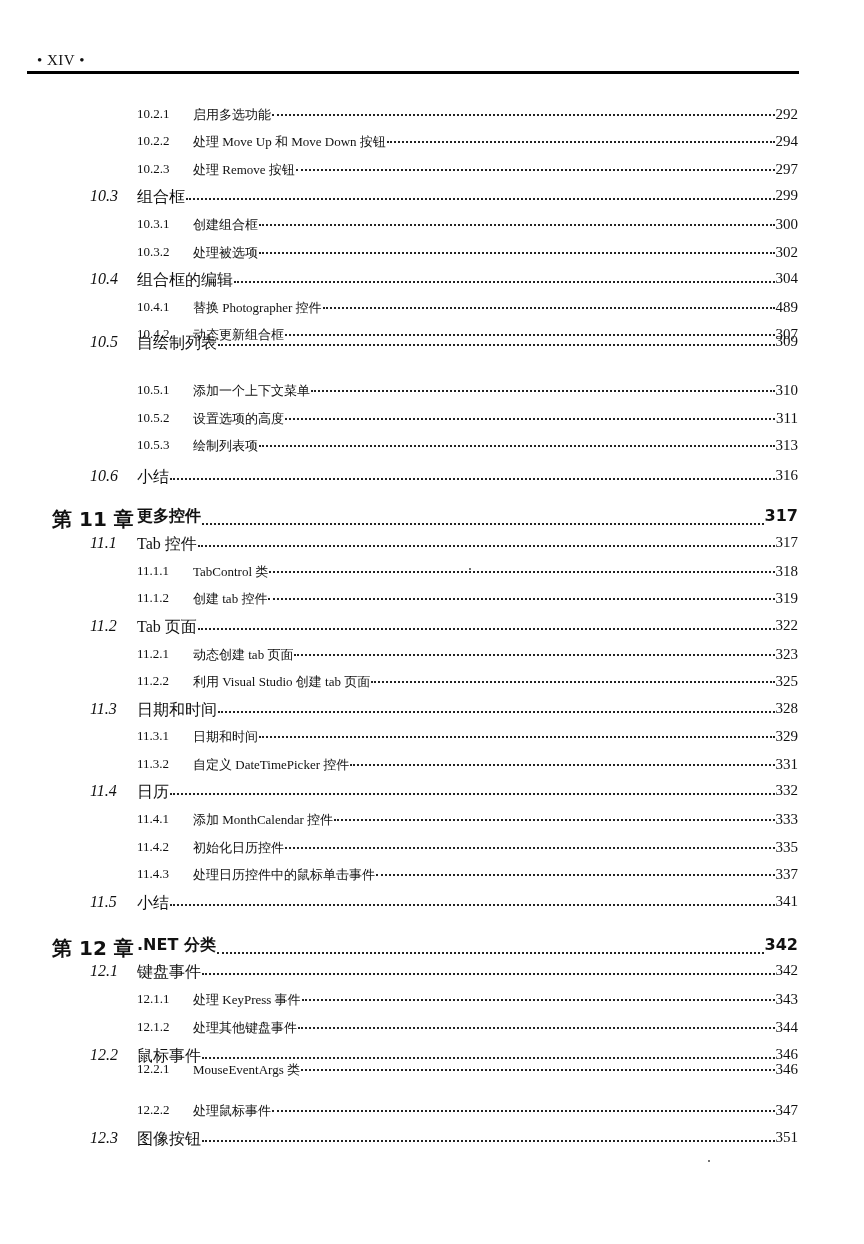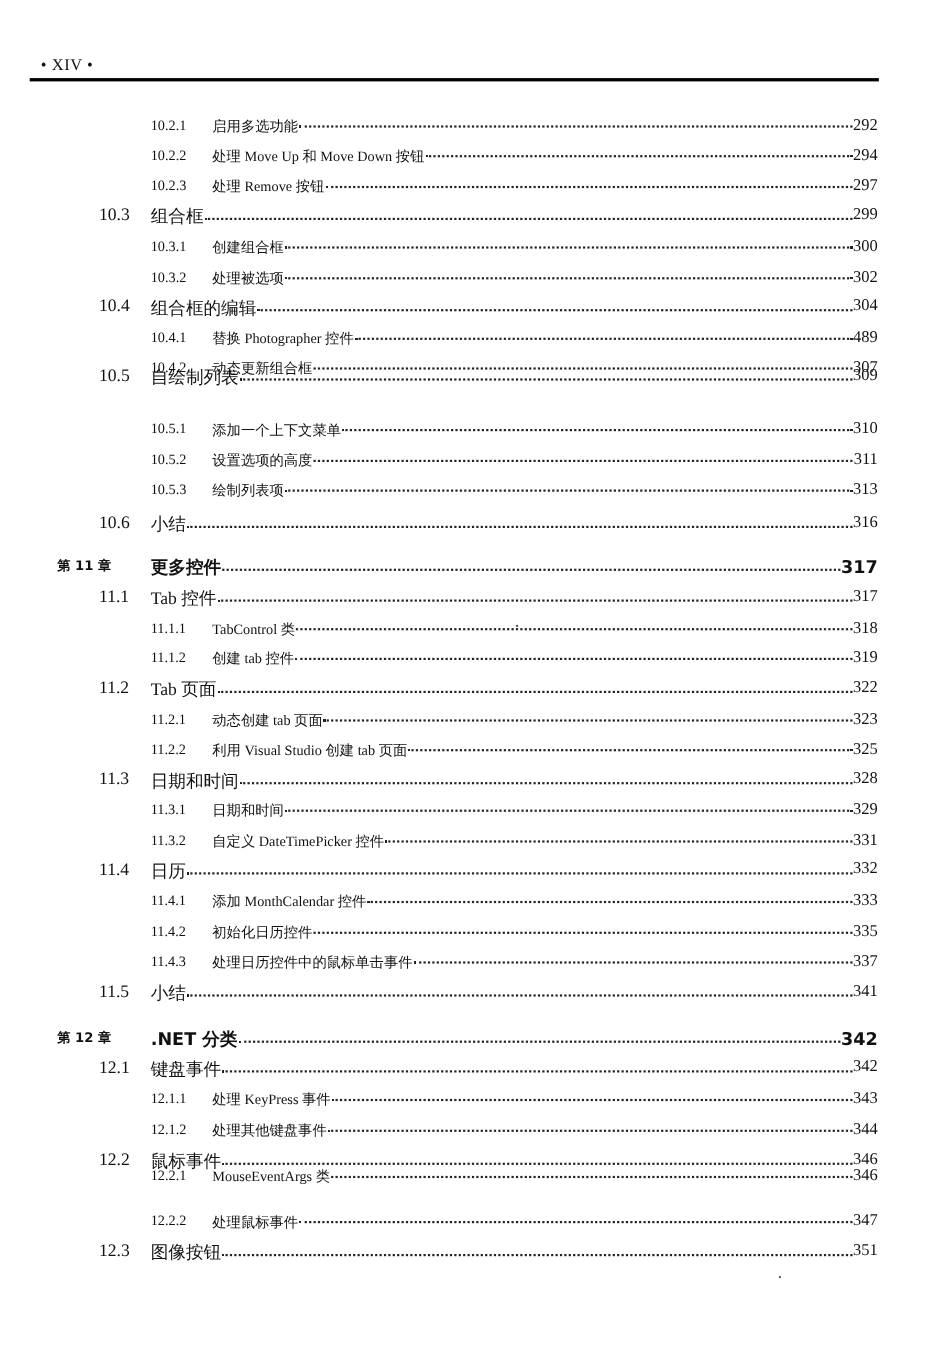--- a/index.html
+++ b/index.html
@@ -76,24 +76,24 @@
   }
   .toc-page {
     flex: 0 0 auto;
     text-align: right;
   }
   
   .lvl-3 { left: 137px; font-size: 13px; }
   .lvl-3 .toc-num { width: 56px; }
   .lvl-3 .toc-page { font-size: 15px; }
   .lvl-2 { left: 90px; font-size: 16px; }
-  .lvl-2 .toc-num { width: 47px; }
+  .lvl-2 .toc-num { width: 47px; font-style: italic; }
   .lvl-2 .toc-page { font-size: 15px; }
   .lvl-1 { left: 52px; font-size: 16px; font-weight: bold; font-family: "DejaVu Sans", "Liberation Sans", sans-serif; }
-  .lvl-1 .toc-num { width: 85px; font-size: 12px; }
+  .lvl-1 .toc-num { width: 85px; font-size: 20px; }
   .lvl-1 .toc-page { font-size: 16px; }
   .stray-dot {
     position: absolute;
     width: 2px;
     height: 2px;
     background: #444;
     border-radius: 50%;
   }
 </style>
 </head>

